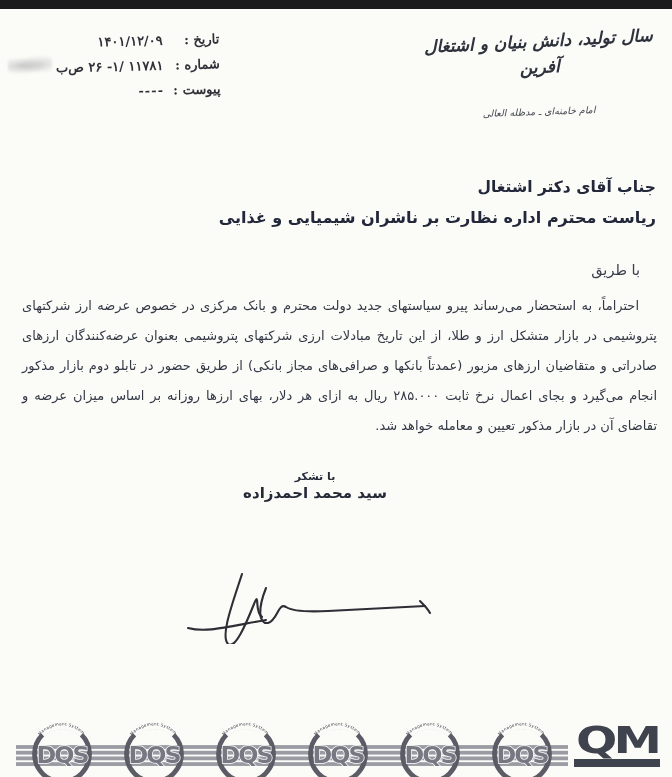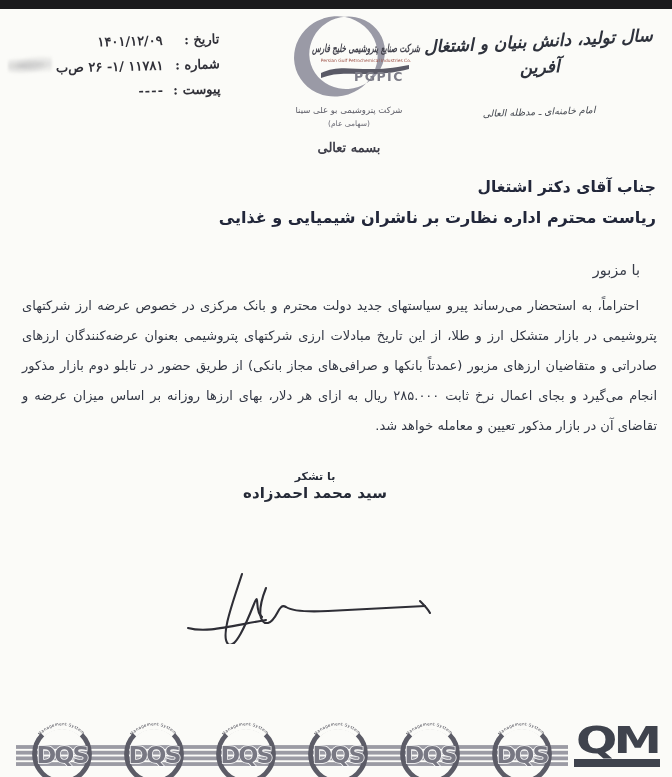--- a/index.html
+++ b/index.html
@@ -82,46 +82,32 @@
       <span class="meta-label">شماره :</span>
       <span class="meta-value ltr-num">۲۶ -۱/ ۱۱۷۸۱</span>
       <span class="meta-value">ص‌ب</span>
     </div>
     <div class="meta-row">
       <span class="meta-label">پیوست :</span>
       <span class="meta-value">----</span>
     </div>
   </div>
 
-  <div class="logo-block">
-    <svg class="logo-svg" width="160" height="92" viewBox="0 0 160 92">
-
-      <path d="M67,6 a42,40 0 1,0 0.2,0 Z M79,10 a38,36 0 1,1 -0.2,0 Z" fill-rule="evenodd" fill="#9a9aa6" transform="rotate(-18 62 46)"></path>
-      <text class="logo-callig" x="97" y="40" font-size="11" text-anchor="middle" textLength="108" lengthAdjust="spacingAndGlyphs">شرکت صنایع پتروشیمی خلیج فارس</text>
-      <text class="logo-en" x="97" y="50" font-size="4.4" text-anchor="middle">Persian Gulf Petrochemical Industries Co.</text>
-
-      <path d="M52,61 C75,50 92,63 140,53 L140,57 C98,68 76,56 52,66 Z" fill="#5a5a66"></path>
-      <text class="logo-acronym" x="110" y="69" font-size="12.5" text-anchor="middle">PGPIC</text>
-    </svg>
-    <div class="subsidiary">شرکت پتروشیمی بو علی سینا</div>
-    <div class="subsidiary-type">(سهامی عام)</div>
-    <div class="bismillah">بسمه تعالی</div>
-  </div>
 
   <div class="slogan-block">
     <div class="year-slogan">سال تولید، دانش بنیان و اشتغال آفرین</div>
     <div class="attribution">امام خامنه‌ای ـ مدظله العالی</div>
   </div>
 
   <div class="recipient">
     <div class="recipient-name">جناب آقای دکتر اشتغال</div>
     <div class="recipient-title">ریاست محترم اداره نظارت بر ناشران شیمیایی و غذایی</div>
   </div>
 
-  <div class="greeting">با مزبور</div>
+  <div class="greeting">با طریق</div>
   <div class="body-paragraph">احتراماً، به استحضار می‌رساند پیرو سیاستهای جدید دولت محترم و بانک مرکزی در خصوص عرضه ارز شرکتهای پتروشیمی در بازار متشکل ارز و طلا، از این تاریخ مبادلات ارزی شرکتهای پتروشیمی بعنوان عرضه‌کنندگان ارزهای صادراتی و متقاضیان ارزهای مزبور (عمدتاً بانکها و صرافی‌های مجاز بانکی) از طریق حضور در تابلو دوم بازار مذکور انجام می‌گیرد و بجای اعمال نرخ ثابت ۲۸۵.۰۰۰ ریال به ازای هر دلار، بهای ارزها روزانه بر اساس میزان عرضه و تقاضای آن در بازار مذکور تعیین و معامله خواهد شد.</div>
 
   <div class="signature-block">
     <div class="sig-closing">با تشکر</div>
     <div class="sig-name">سید محمد احمدزاده</div>
   </div>
   <svg class="signature-svg" width="255" height="80" viewBox="0 0 255 80">
     <g fill="none" stroke="#2e2e36" stroke-width="2.1" stroke-linecap="round">
       <path d="M10,64 C28,69 48,63 88,56"></path>
       <path d="M64,10 C55,38 42,72 50,80 C57,86 68,60 76,40 C82,25 76,48 84,53"></path>

